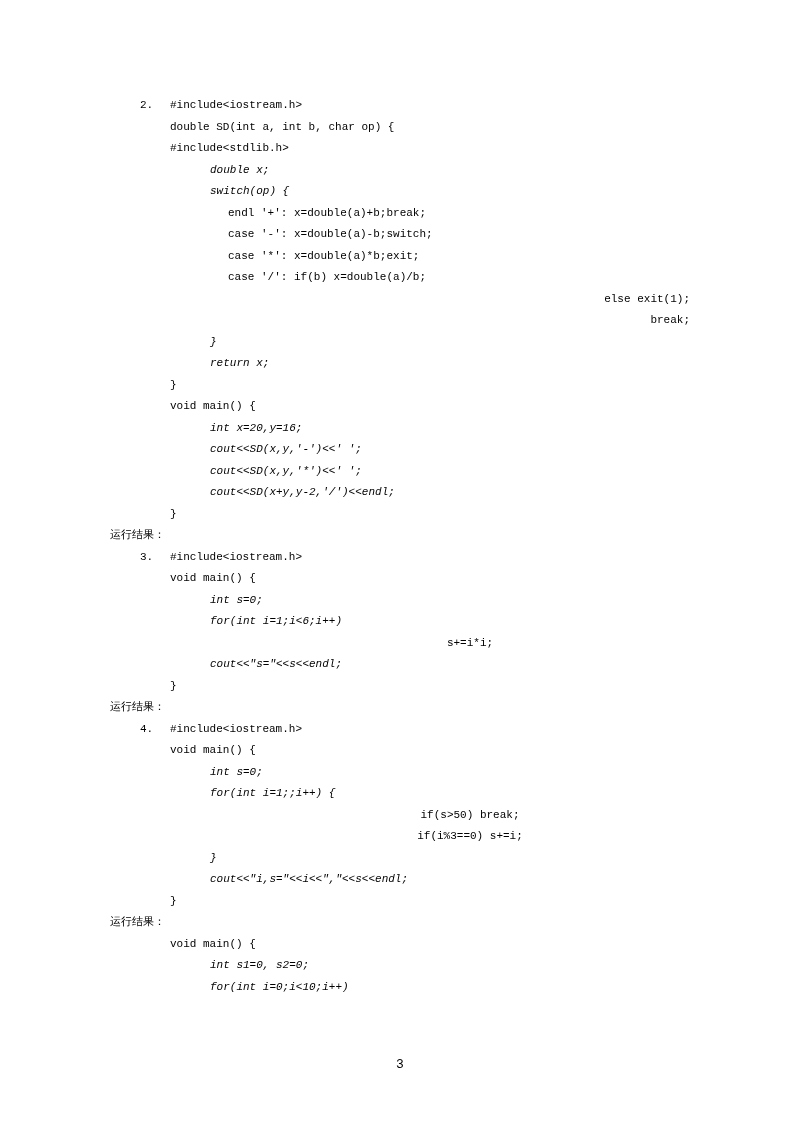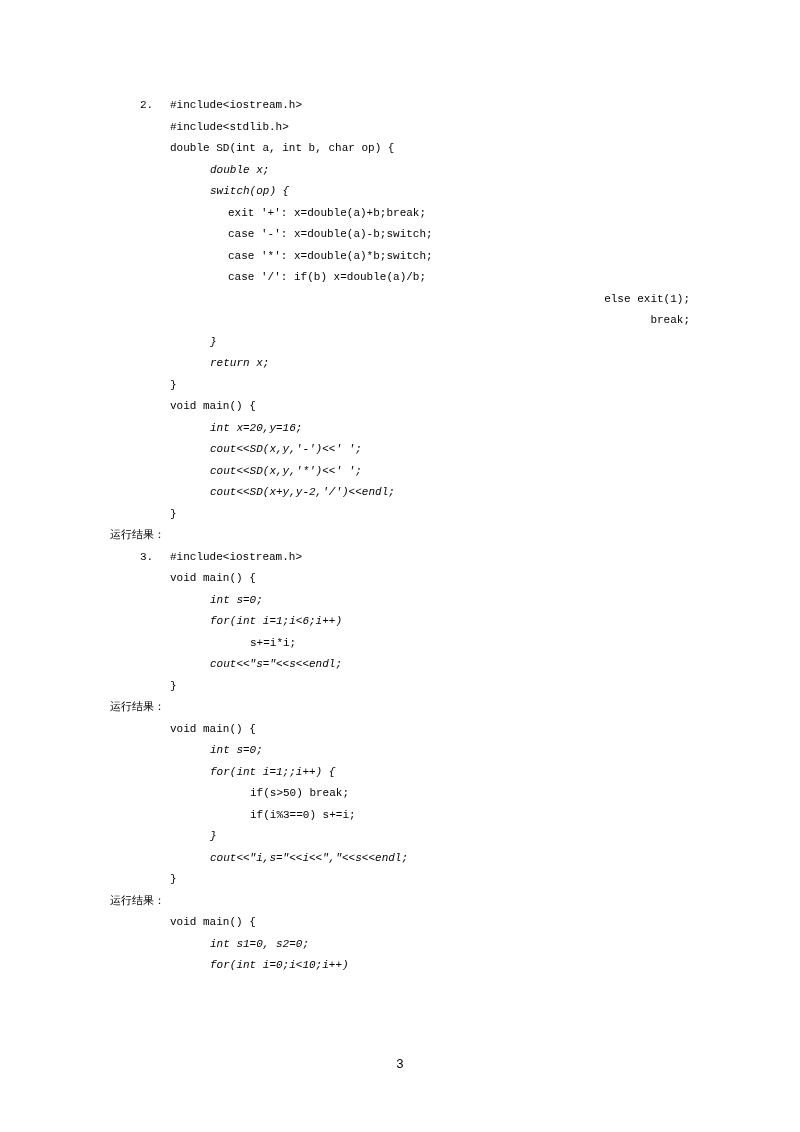--- a/index.html
+++ b/index.html
@@ -18,45 +18,45 @@
     line-height: 21.5px;
   }
   .list-num {
     display: inline-block;
     width: 30px;
   }
   .indent-0 { padding-left: 30px; }
   .indent-1 { padding-left: 60px; }
   .indent-2 { padding-left: 100px; font-style: italic; }
   .indent-3 { padding-left: 118px; }
-  .indent-4 { padding-left: 140px; }
+  .indent-4 { padding-left: 140px; text-align: center; }
   .indent-extra { padding-left: 210px; text-align: right; }
   .result-label { padding-left: 0; }
   .code { white-space: pre; font-family: "SimSun", "宋体", "Courier New", monospace; }
   .page-num {
     position: absolute;
     bottom: 60px;
     left: 0;
     width: 100%;
     text-align: center;
     font-size: 13px;
   }
 </style>
 </head>
 <body>
 
 <div class="page" id="page-root">
     <div class="code indent-0"><span class="list-num">2.</span><span>#include&lt;iostream.h&gt;</span></div>
+    <div class="code indent-1">double SD(int a, int b, char op) {</div>
     <div class="code indent-1">#include&lt;stdlib.h&gt;</div>
-    <div class="code indent-1">double SD(int a, int b, char op) {</div>
     <div class="code indent-2">double x;</div>
     <div class="code indent-2">switch(op) {</div>
-    <div class="code indent-3">exit '+': x=double(a)+b;break;</div>
+    <div class="code indent-3">endl '+': x=double(a)+b;break;</div>
     <div class="code indent-3">case '-': x=double(a)-b;switch;</div>
-    <div class="code indent-3">case '*': x=double(a)*b;switch;</div>
+    <div class="code indent-3">case '*': x=double(a)*b;exit;</div>
     <div class="code indent-3">case '/': if(b) x=double(a)/b;</div>
     <div class="code indent-extra">else exit(1);</div>
     <div class="code indent-extra">break;</div>
     <div class="code indent-2">}</div>
     <div class="code indent-2">return x;</div>
     <div class="code indent-1">}</div>
     <div class="code indent-1">void main() {</div>
     <div class="code indent-2">int x=20,y=16;</div>
     <div class="code indent-2">cout&lt;&lt;SD(x,y,'-')&lt;&lt;' ';</div>
     <div class="code indent-2">cout&lt;&lt;SD(x,y,'*')&lt;&lt;' ';</div>
@@ -64,20 +64,21 @@
     <div class="code indent-1">}</div>
     <div class="code result-label">运行结果：</div>
     <div class="code indent-0"><span class="list-num">3.</span><span>#include&lt;iostream.h&gt;</span></div>
     <div class="code indent-1">void main() {</div>
     <div class="code indent-2">int s=0;</div>
     <div class="code indent-2">for(int i=1;i&lt;6;i++)</div>
     <div class="code indent-4">s+=i*i;</div>
     <div class="code indent-2">cout&lt;&lt;"s="&lt;&lt;s&lt;&lt;endl;</div>
     <div class="code indent-1">}</div>
     <div class="code result-label">运行结果：</div>
+    <div class="code indent-0"><span class="list-num">4.</span><span>#include&lt;iostream.h&gt;</span></div>
     <div class="code indent-1">void main() {</div>
     <div class="code indent-2">int s=0;</div>
     <div class="code indent-2">for(int i=1;;i++) {</div>
     <div class="code indent-4">if(s&gt;50) break;</div>
     <div class="code indent-4">if(i%3==0) s+=i;</div>
     <div class="code indent-2">}</div>
     <div class="code indent-2">cout&lt;&lt;"i,s="&lt;&lt;i&lt;&lt;","&lt;&lt;s&lt;&lt;endl;</div>
     <div class="code indent-1">}</div>
     <div class="code result-label">运行结果：</div>
     <div class="code indent-1">void main() {</div>

